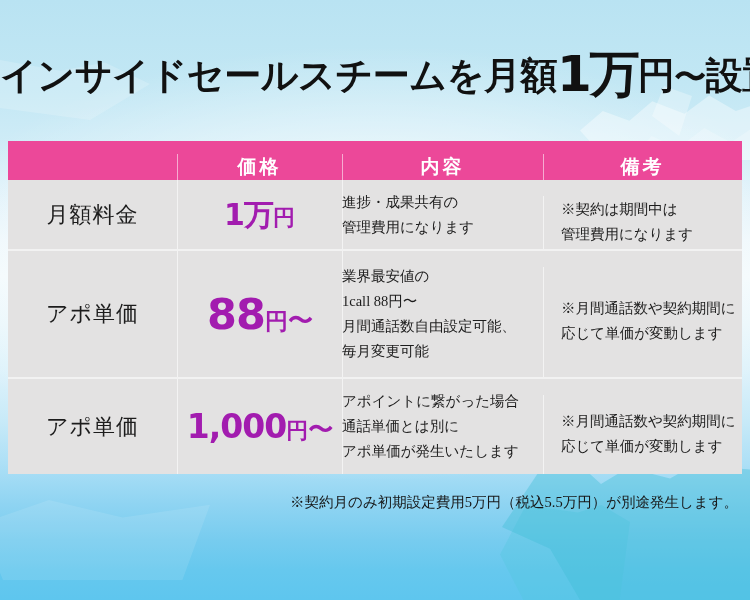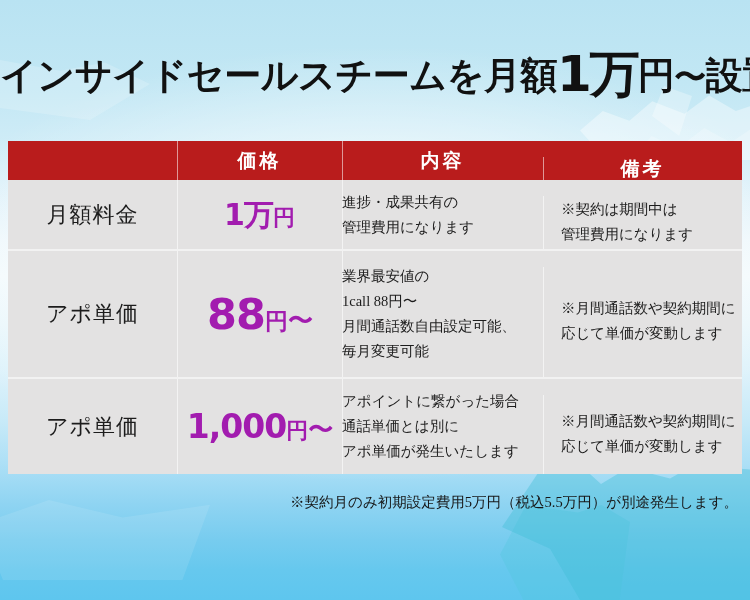--- a/index.html
+++ b/index.html
@@ -102,21 +102,21 @@
 
   
   .table {
     position: absolute;
     left: 8px;
     top: 141px;
     width: 734px;
   }
   .row { display: flex; width: 100%; }
 
-  .head-row { background: #b91c1c; height: 39px; }
+  .head-row { background: #ec4899; height: 39px; align-items: flex-end; }
   .head-row .cell {
     color: #ffffff;
     font-family: "DejaVu Sans", sans-serif;
     font-weight: bold;
     font-size: 19px;
     letter-spacing: 3px;
     display: flex;
     align-items: center;
     justify-content: center;
   }

